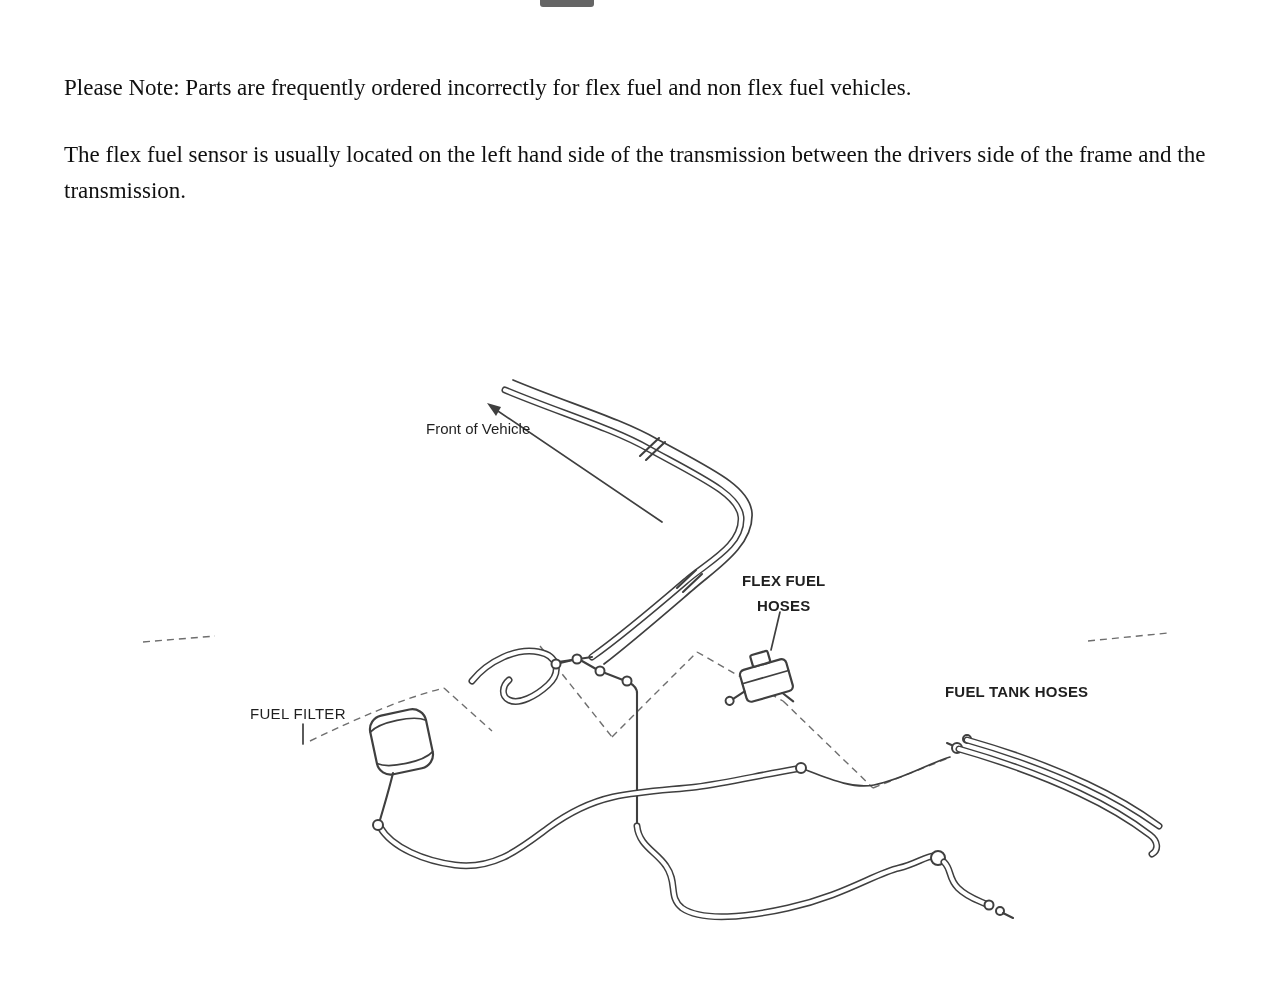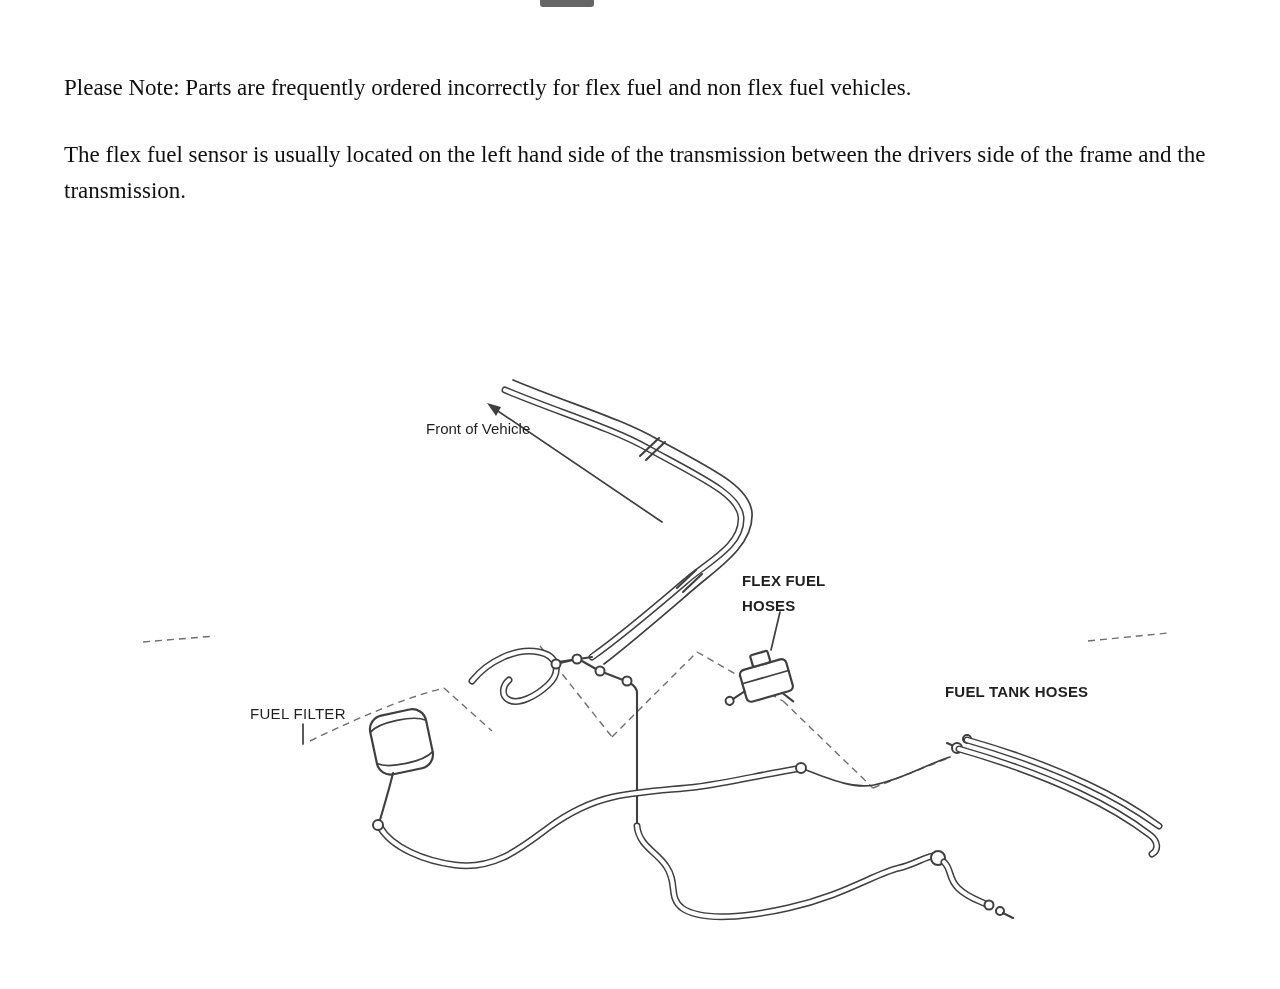--- a/index.html
+++ b/index.html
@@ -16,21 +16,21 @@
     font-size:23px;line-height:36px;color:#101010;
   }
   .notice p{margin:0 0 31px 0;}
   .diagram{position:absolute;left:0;top:360px;width:1280px;height:629px;}
   .diagram svg{position:absolute;left:0;top:0;}
   .lbl{
     position:absolute;font-family:"Liberation Sans",sans-serif;color:#1f1f1f;
     font-size:15px;white-space:nowrap;
   }
   .lbl-front{left:383px;top:60px;font-weight:400;margin-left:43px;}
-  .lbl-sensor{left:742px;top:208px;font-weight:600;line-height:25px;letter-spacing:.2px;}
+  .lbl-sensor{left:742px;top:208px;font-weight:600;line-height:25px;letter-spacing:.2px;text-align:center;}
   .lbl-filter{left:250px;top:345px;font-weight:400;letter-spacing:.3px;}
   .lbl-tank{left:945px;top:323px;font-weight:600;letter-spacing:.2px;text-align:right;}
   .tube-outer{fill:none;stroke:#3f3f3f;stroke-width:7;stroke-linecap:round;}
   .tube-inner{fill:none;stroke:#ffffff;stroke-width:4;stroke-linecap:round;}
   .thin{fill:none;stroke:#3f3f3f;stroke-width:1.7;stroke-linecap:round;}
   .med{fill:none;stroke:#3f3f3f;stroke-width:2.1;stroke-linecap:round;}
   .dash{fill:none;stroke:#6e6e6e;stroke-width:1.4;stroke-dasharray:7 5;}
   .fit{fill:#ffffff;stroke:#3f3f3f;stroke-width:2;}
   .part{fill:#ffffff;stroke:#3f3f3f;stroke-width:2.2;}
 </style>

